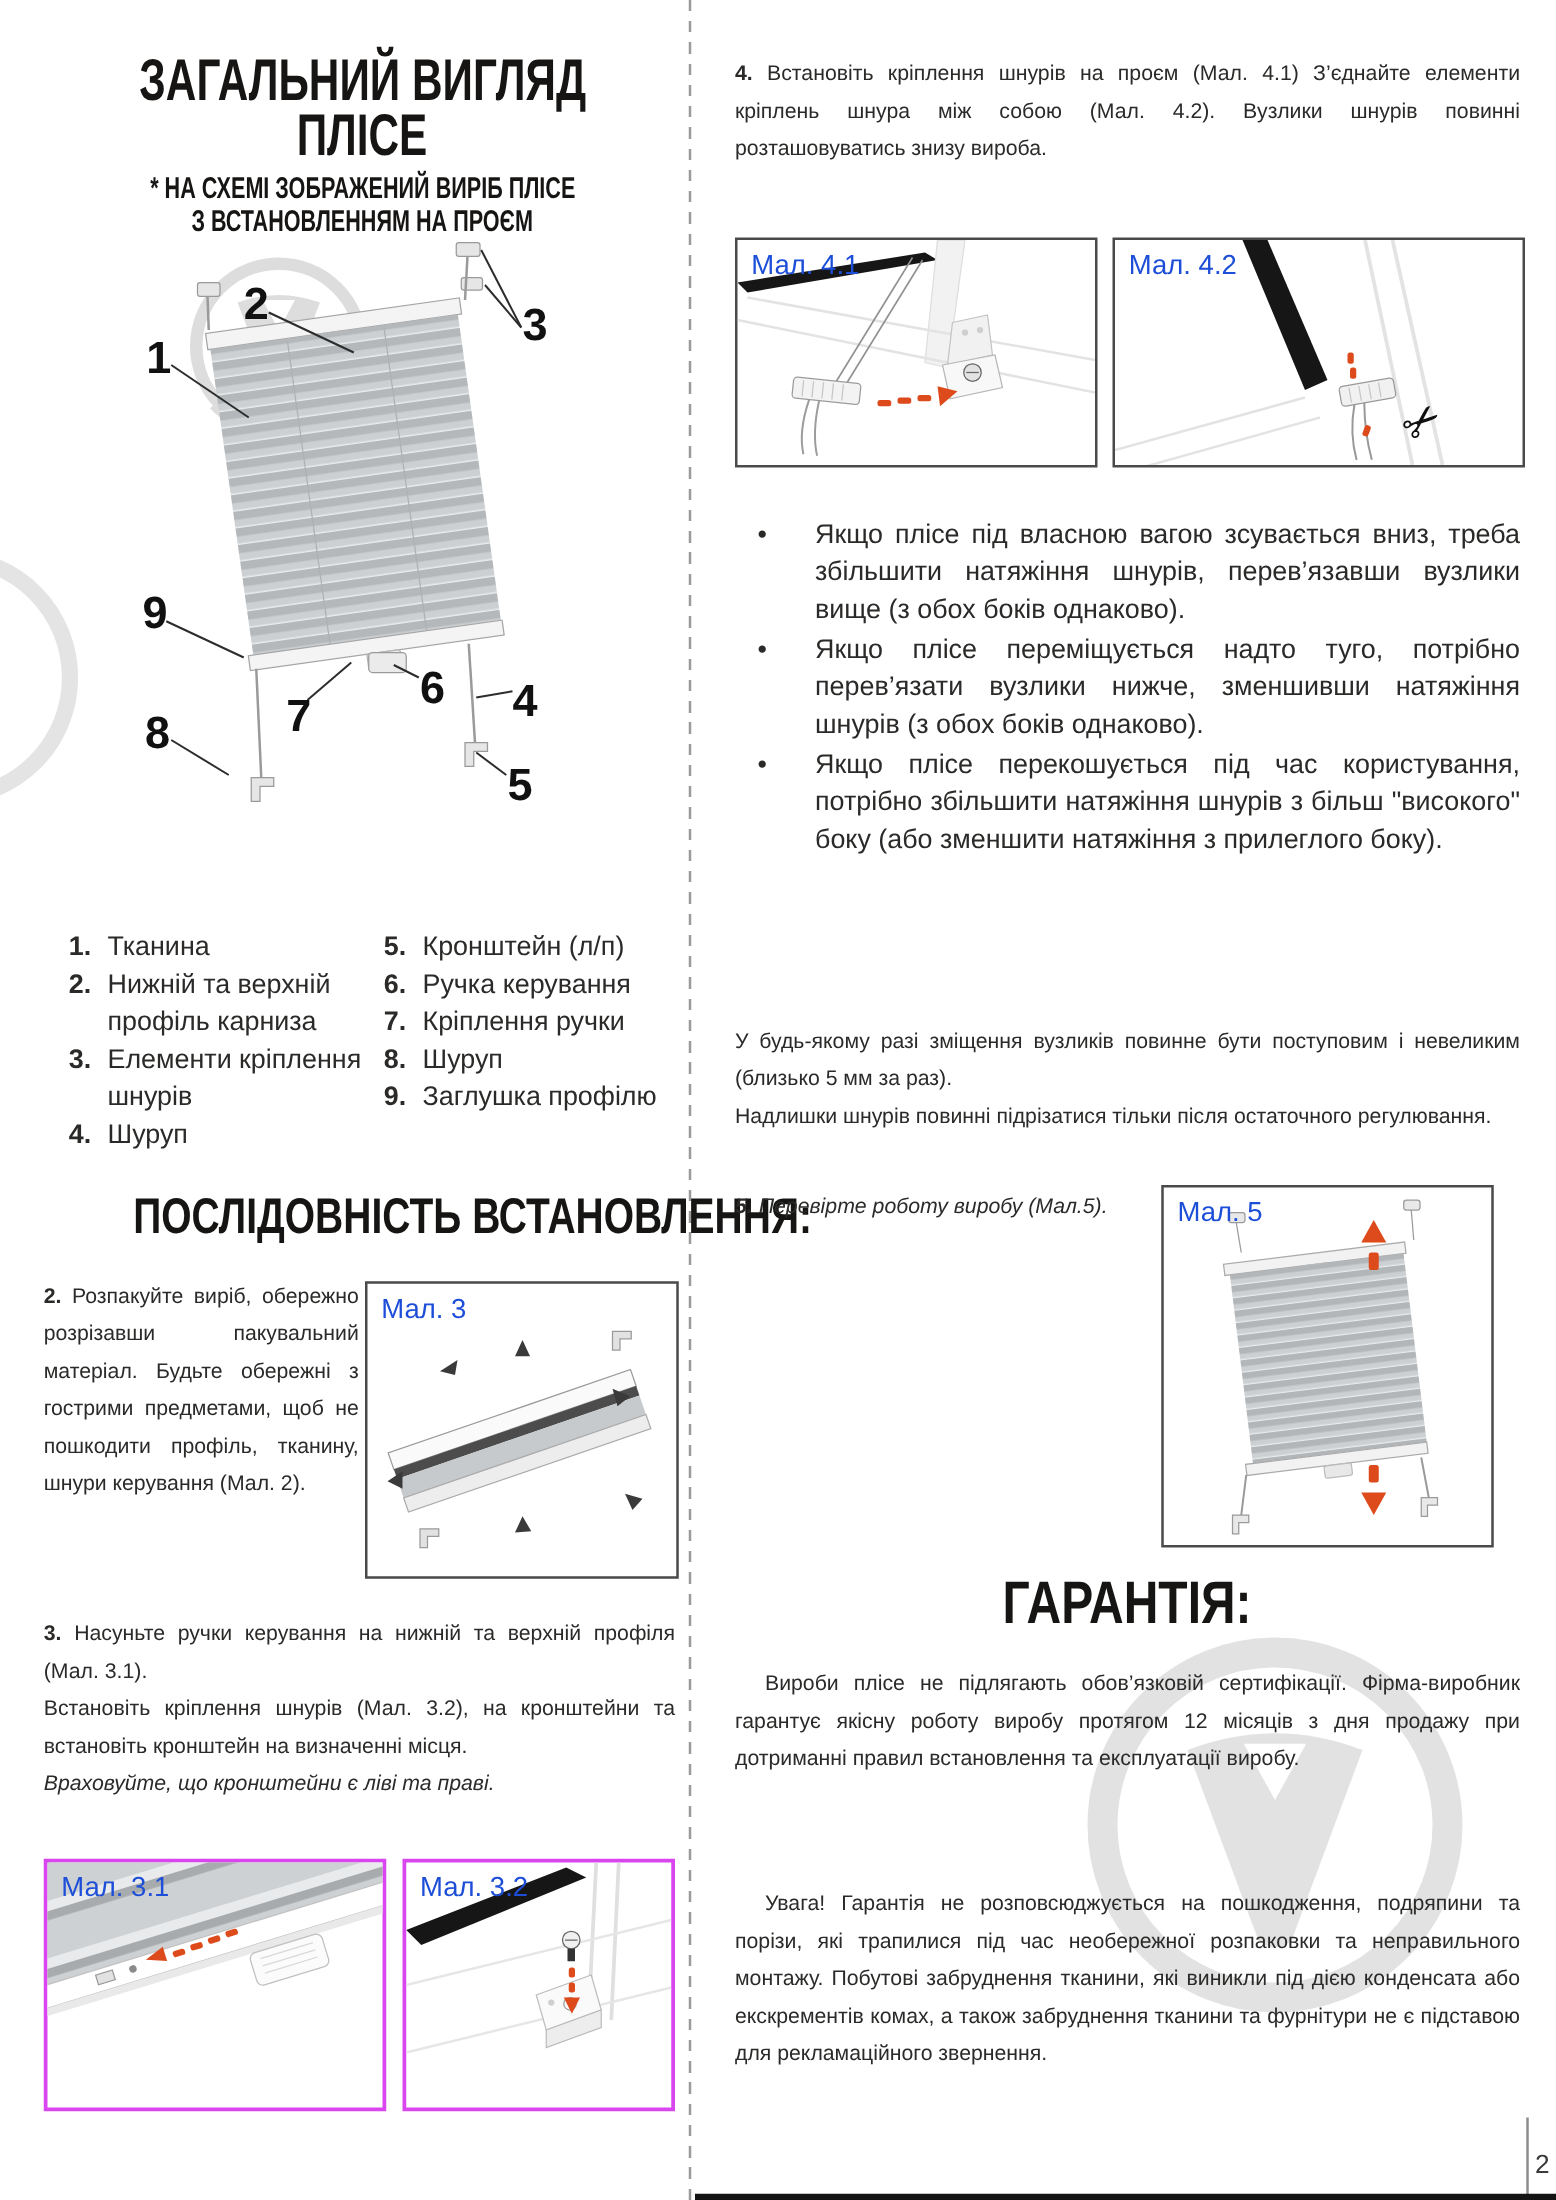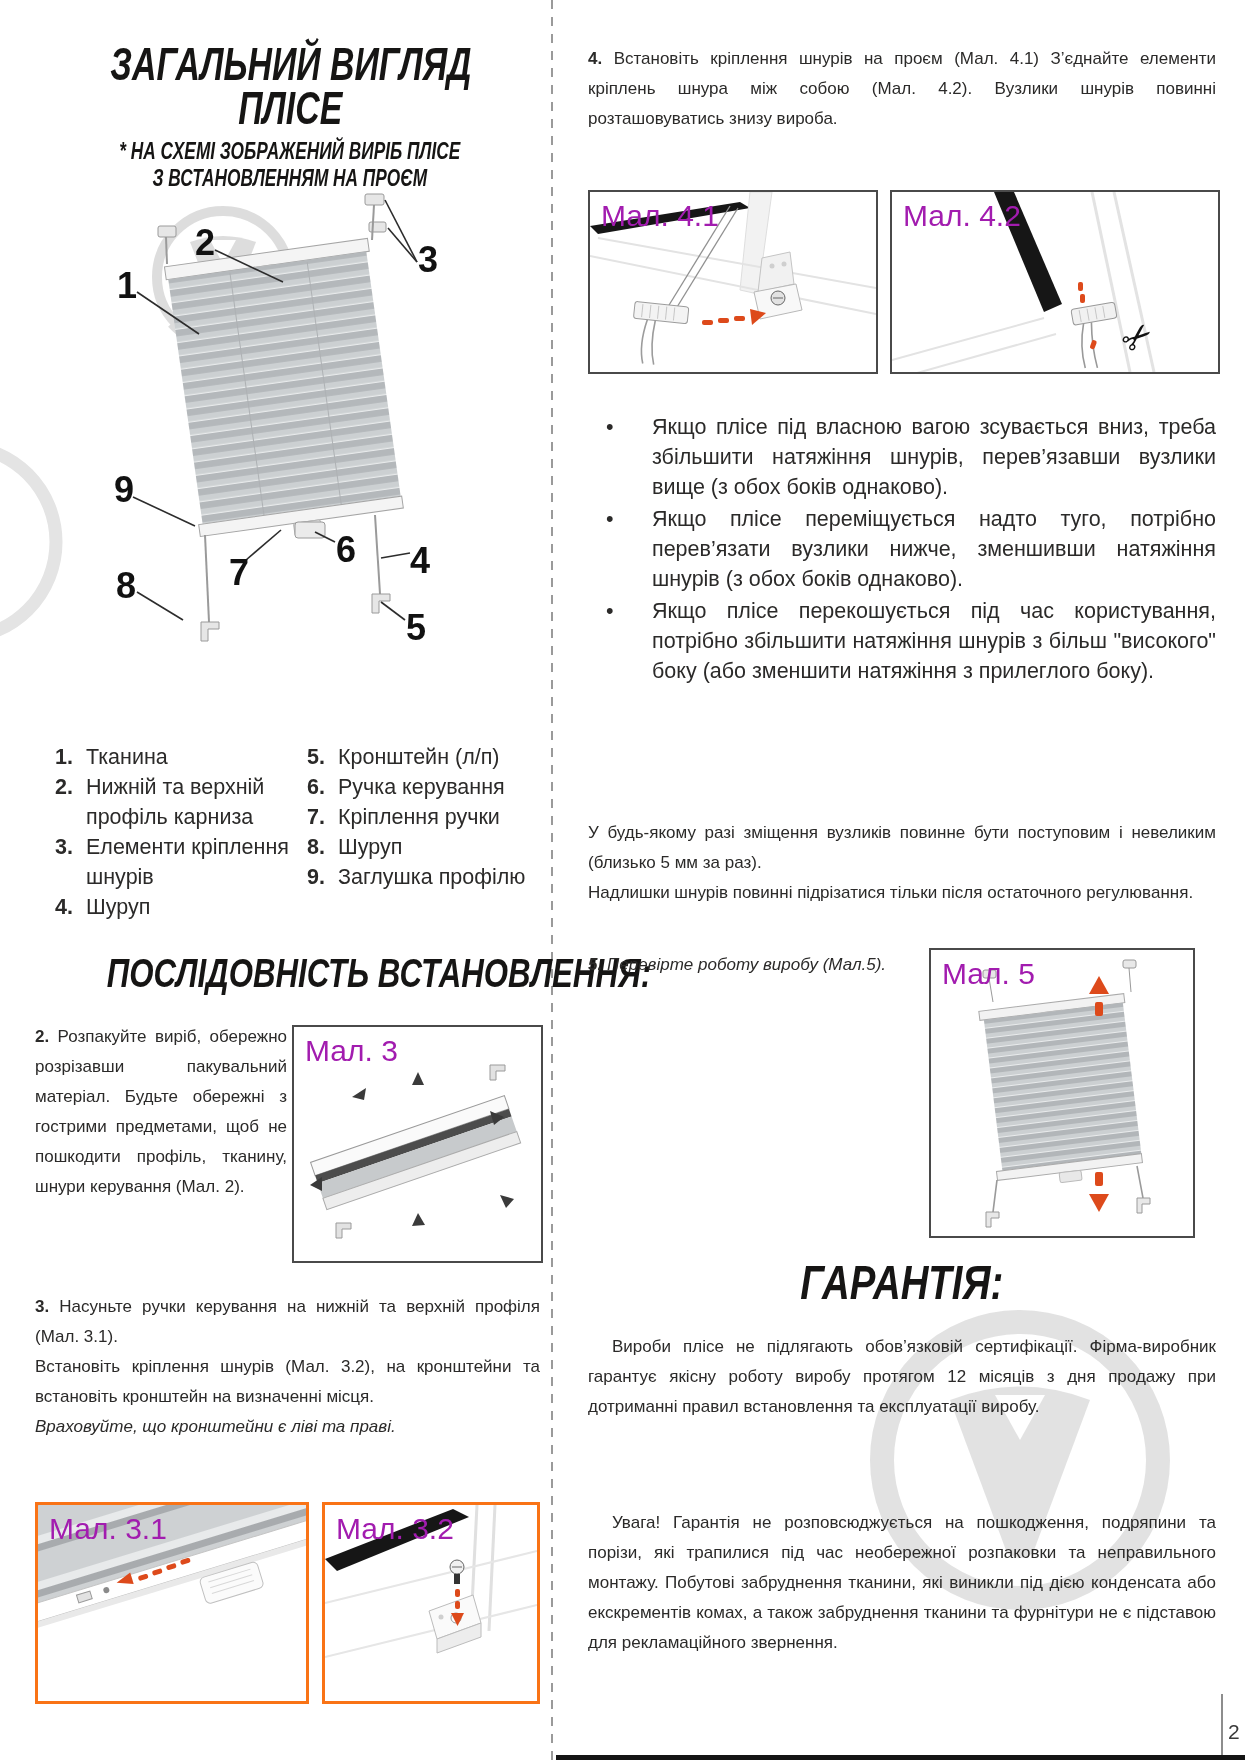--- a/index.html
+++ b/index.html
@@ -2,42 +2,42 @@
 <html lang="uk"><head>
 <meta charset="utf-8">
 <style>
   html,body{margin:0;padding:0;background:#e8e8e8;}
   .page{position:relative;width:1245px;height:1760px;background:#ffffff;margin:0 auto;
         font-family:"Liberation Sans", sans-serif;color:#2b2a29;overflow:hidden;}
   .abs{position:absolute;}
   .z1{z-index:2;}
   .z0{z-index:0;}
   
-  .hwrap{text-align:center;font-style:italic;}
+  .hwrap{text-align:center;}
   .cond{display:inline-block;transform:scaleX(0.72);transform-origin:center;
         white-space:nowrap;font-weight:700;color:#161514;letter-spacing:0;}
   .title .cond{font-size:47px;line-height:44px;}
   .subtitle .cond{font-size:24px;line-height:27px;}
   .h2 .cond{font-size:40px;line-height:42px;transform:scaleX(0.78);}
   .h2g .cond{font-size:48px;line-height:50px;transform:scaleX(0.80);}
   
   .body, .body p{font-size:17px;line-height:30px;text-align:justify;margin:0;}
   .body b{font-weight:700;}
   .nojust{text-align:left;font-style:italic;}
   
   .legend{display:flex;font-size:21.5px;line-height:30px;}
   .legcol{display:flex;flex-direction:column;}
   .li{display:flex;}
   .li b{width:31px;flex:none;}
   .li span{flex:1;}
   
   figure{margin:0;padding:0;position:absolute;background:#fff;}
-  .figlab{position:absolute;top:7px;left:11px;font-size:30px;color:#a21caf;z-index:3;}
+  .figlab{position:absolute;top:7px;left:11px;font-size:22px;color:#1d4ed8;z-index:3;}
   .fthin{border:2px solid #4a4a4a;}
-  .fthick{border:3px solid #f97316;margin-top:15px;}
+  .fthick{border:3px solid #d946ef;}
   figure svg{display:block;}
   
   ul.bul{list-style:none;margin:0;padding:0;}
   ul.bul li{position:relative;padding-left:64px;font-size:21.5px;line-height:30px;text-align:justify;margin:0 0 2px 0;}
   ul.bul li .dot{position:absolute;left:18px;top:0;}
   .indent{text-indent:24px;}
   .divider{position:absolute;left:551px;top:0;width:2px;height:1760px;
      background:repeating-linear-gradient(to bottom,#9a9a9a 0 9px,transparent 9px 17px);}
   .footline{position:absolute;left:1221px;top:1694px;width:2px;height:62px;background:#8d8d8d;}
   .pagenum{position:absolute;left:1228px;top:1720px;font-size:21px;color:#3a3a3a;}

